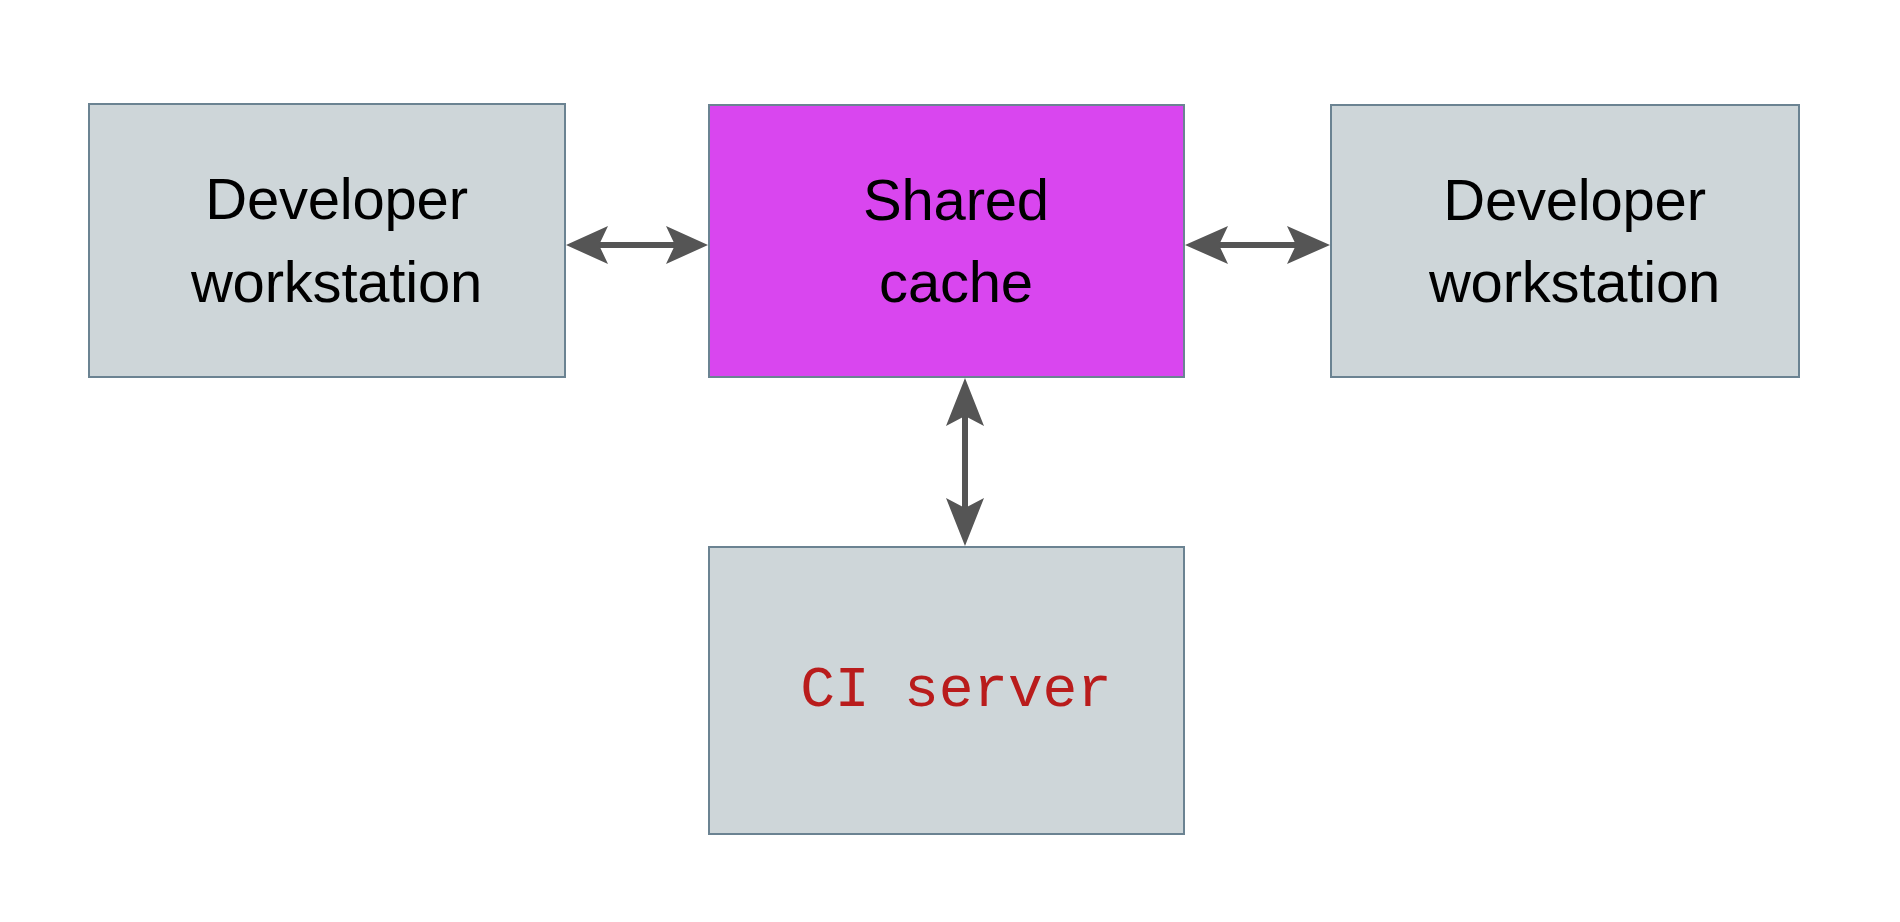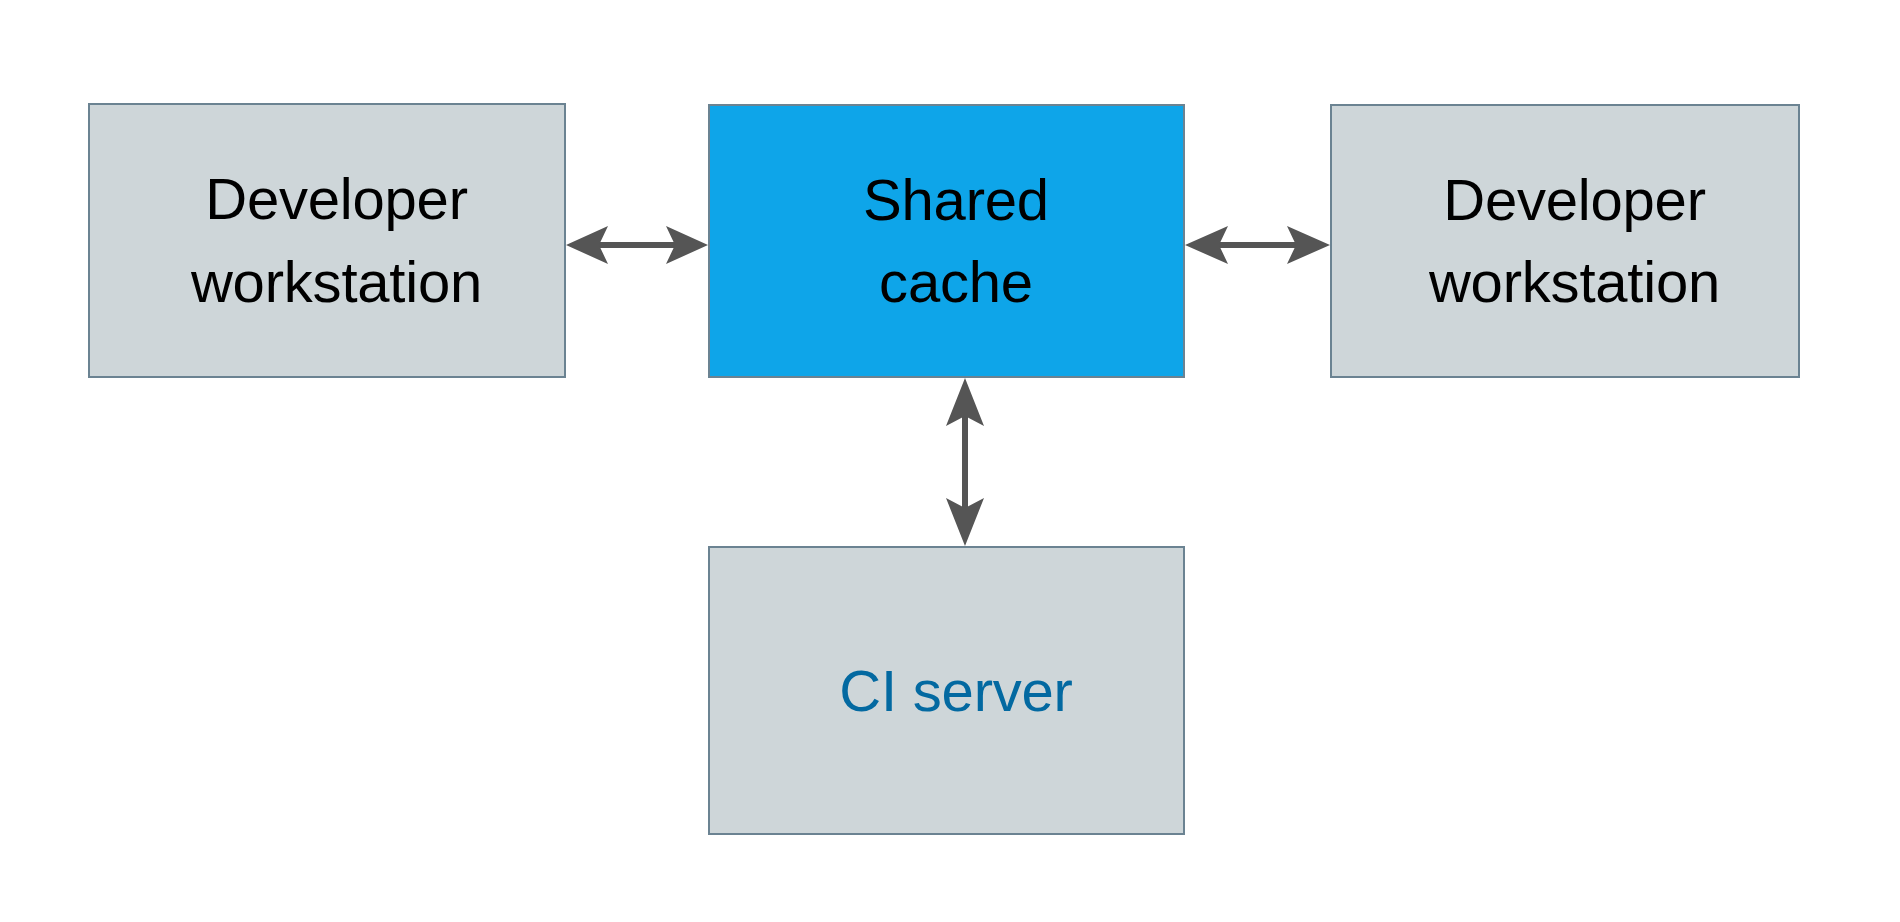--- a/index.html
+++ b/index.html
@@ -55,32 +55,32 @@
 </head>
 <body>
 
 <div id="canvas" style="background: rgb(255, 255, 255);">
 
   <div class="node" id="node-0" style="left: 88px; top: 103px; width: 478px; height: 275px; background: rgb(206, 214, 217); border-color: rgb(107, 131, 146);">
     <span class="node-label" style="color: rgb(0, 0, 0);">Developer
 workstation</span>
   </div>
 
-  <div class="node" id="node-1" style="left: 708px; top: 104px; width: 477px; height: 274px; background: #0ea5e9; border-color: rgb(107, 131, 146);">
+  <div class="node" id="node-1" style="left: 708px; top: 104px; width: 477px; height: 274px; background: #d946ef; border-color: rgb(107, 131, 146);">
     <span class="node-label" style="color: rgb(0, 0, 0);">Shared
 cache</span>
   </div>
 
   <div class="node" id="node-2" style="left: 1330px; top: 104px; width: 470px; height: 274px; background: rgb(206, 214, 217); border-color: rgb(107, 131, 146);">
     <span class="node-label" style="color: rgb(0, 0, 0);">Developer
 workstation</span>
   </div>
 
   <div class="node" id="node-3" style="left: 708px; top: 546px; width: 477px; height: 289px; background: rgb(206, 214, 217); border-color: rgb(107, 131, 146);">
-    <span class="node-label single" style="color: #0369a1;">CI server</span>
+    <span class="node-label single" style="color: #b91c1c; font-family: Liberation Mono, monospace;">CI server</span>
   </div>
 
   <div class="edge" id="edge-0" style="left: 566px; top: 220px;">
     <svg width="142" height="50" viewBox="0 0 142 50" xmlns="http://www.w3.org/2000/svg">
       <g class="arrow-fill" fill="#555555">
         <rect x="30" y="22" width="82" height="6"></rect>
         <path d="M 0 25 L 42 6 L 33 25 L 42 44 Z"></path>
         <path d="M 142 25 L 100 6 L 109 25 L 100 44 Z"></path>
       </g>
     </svg>

